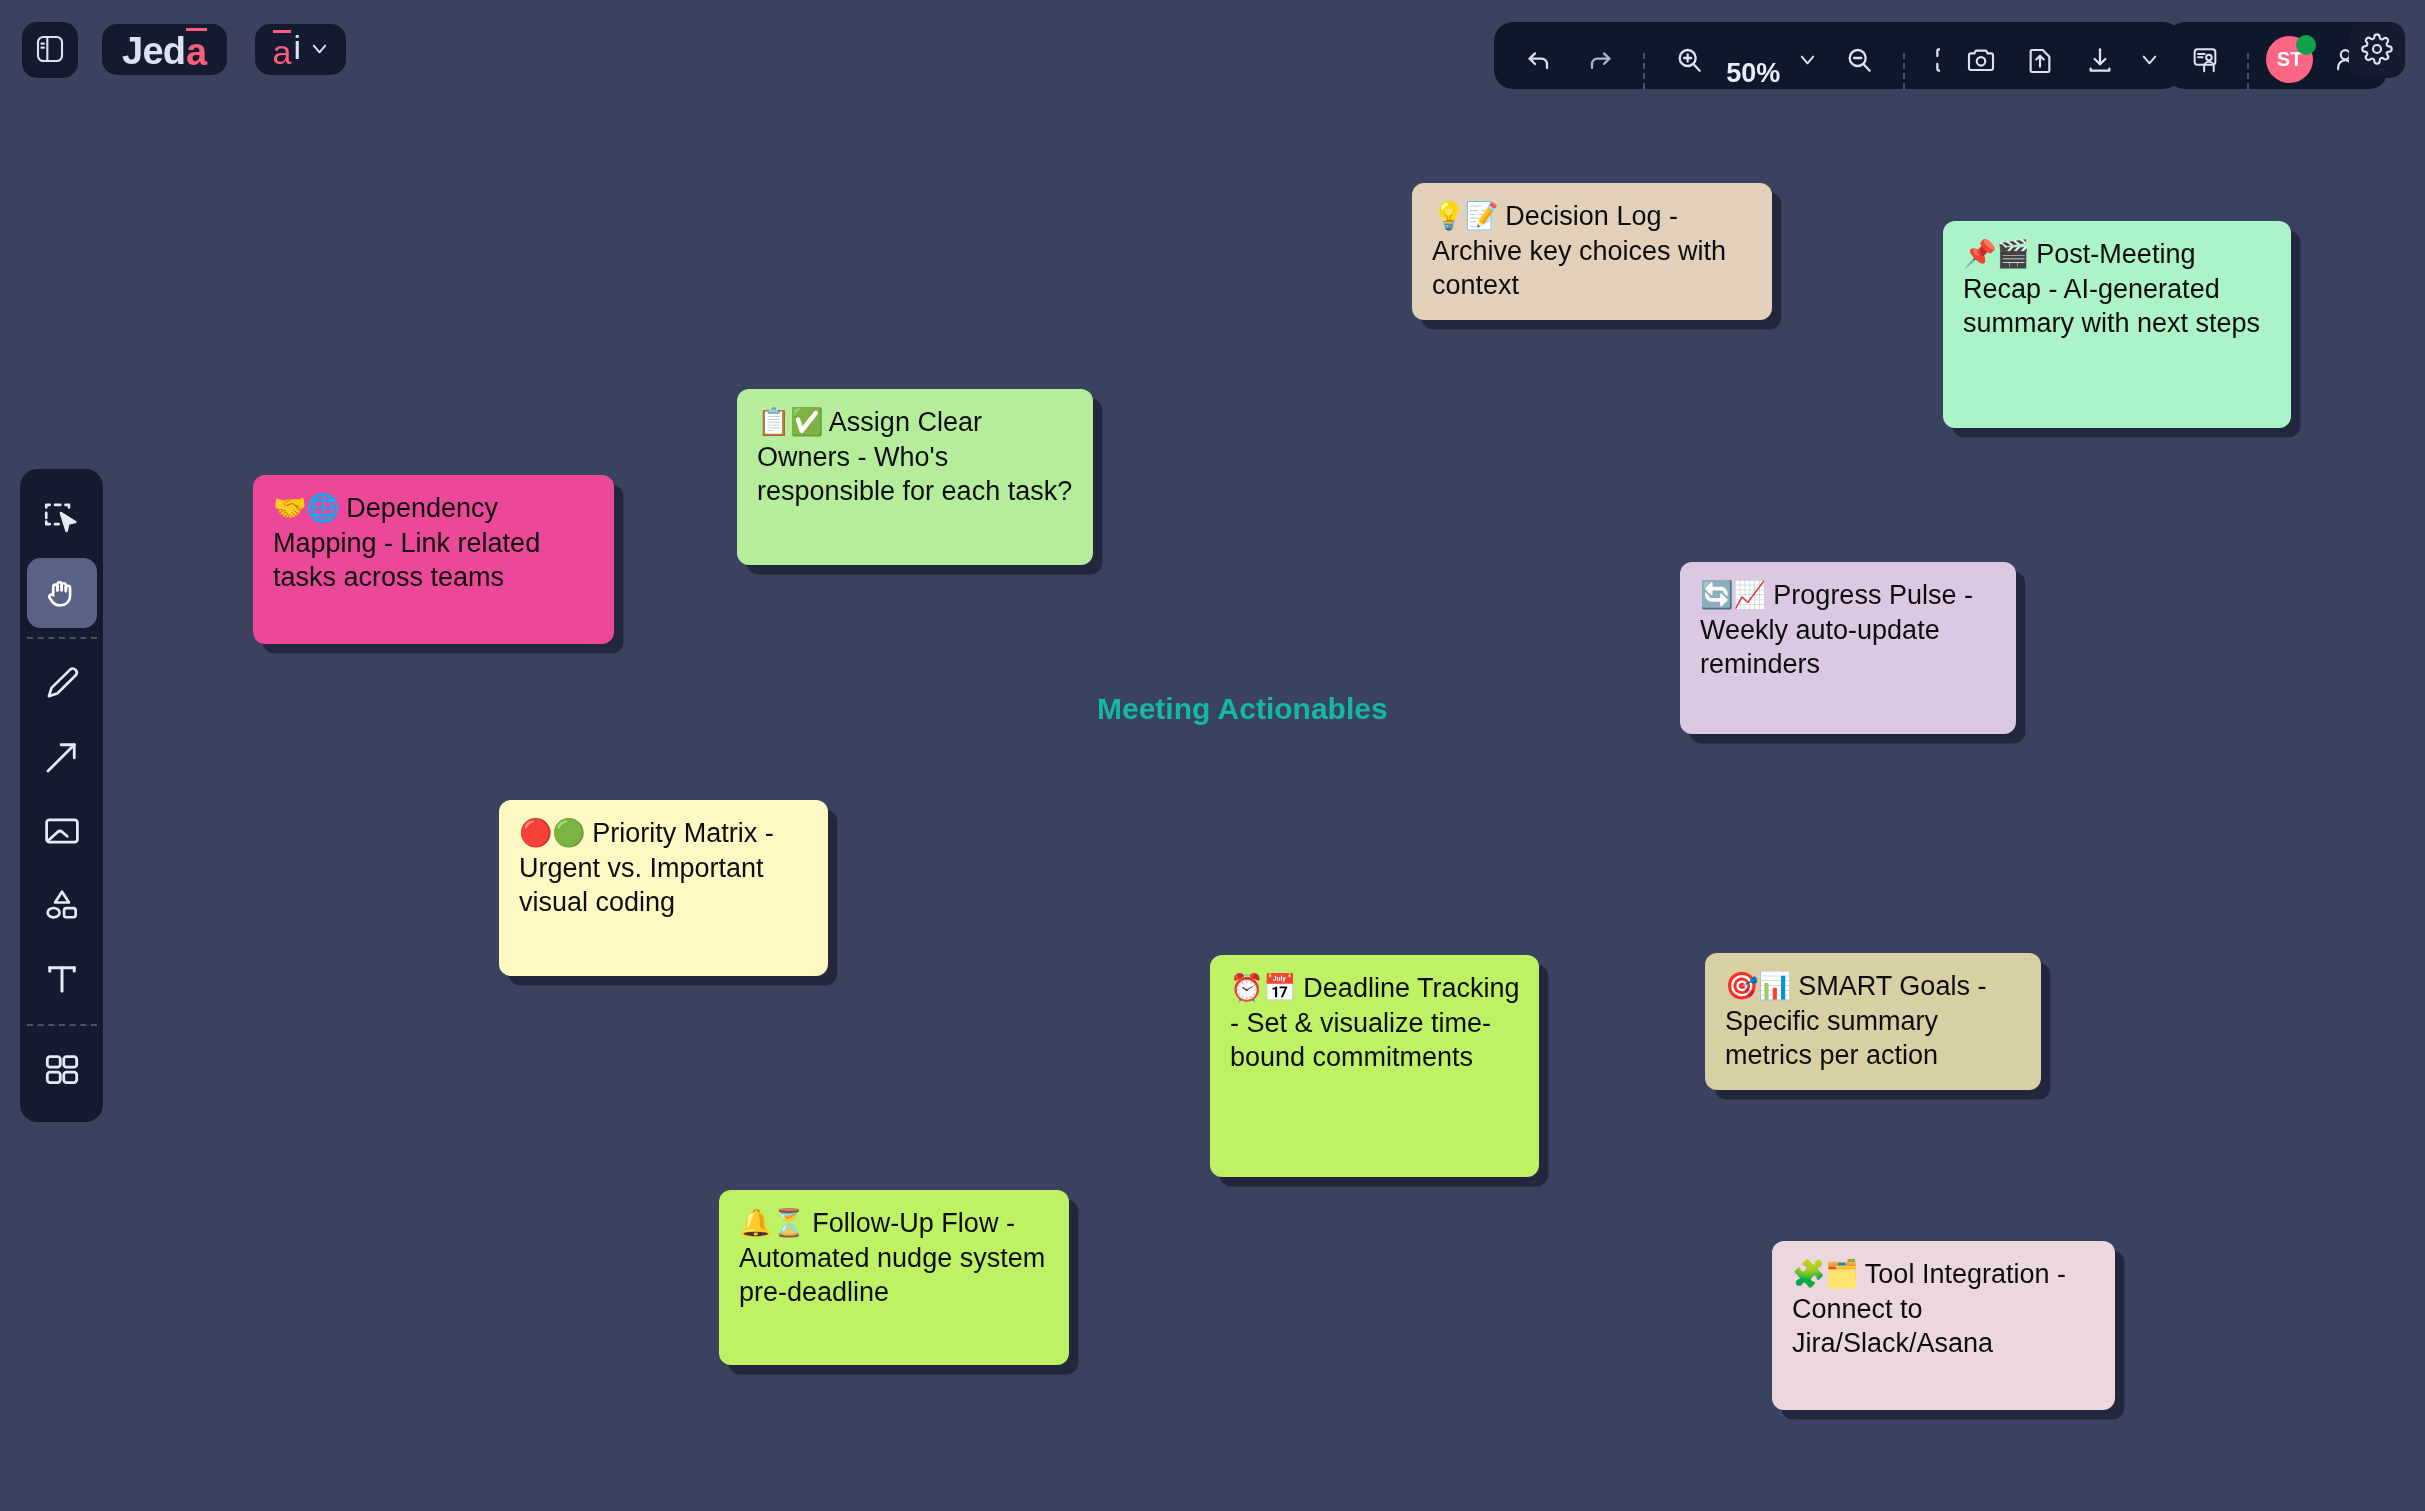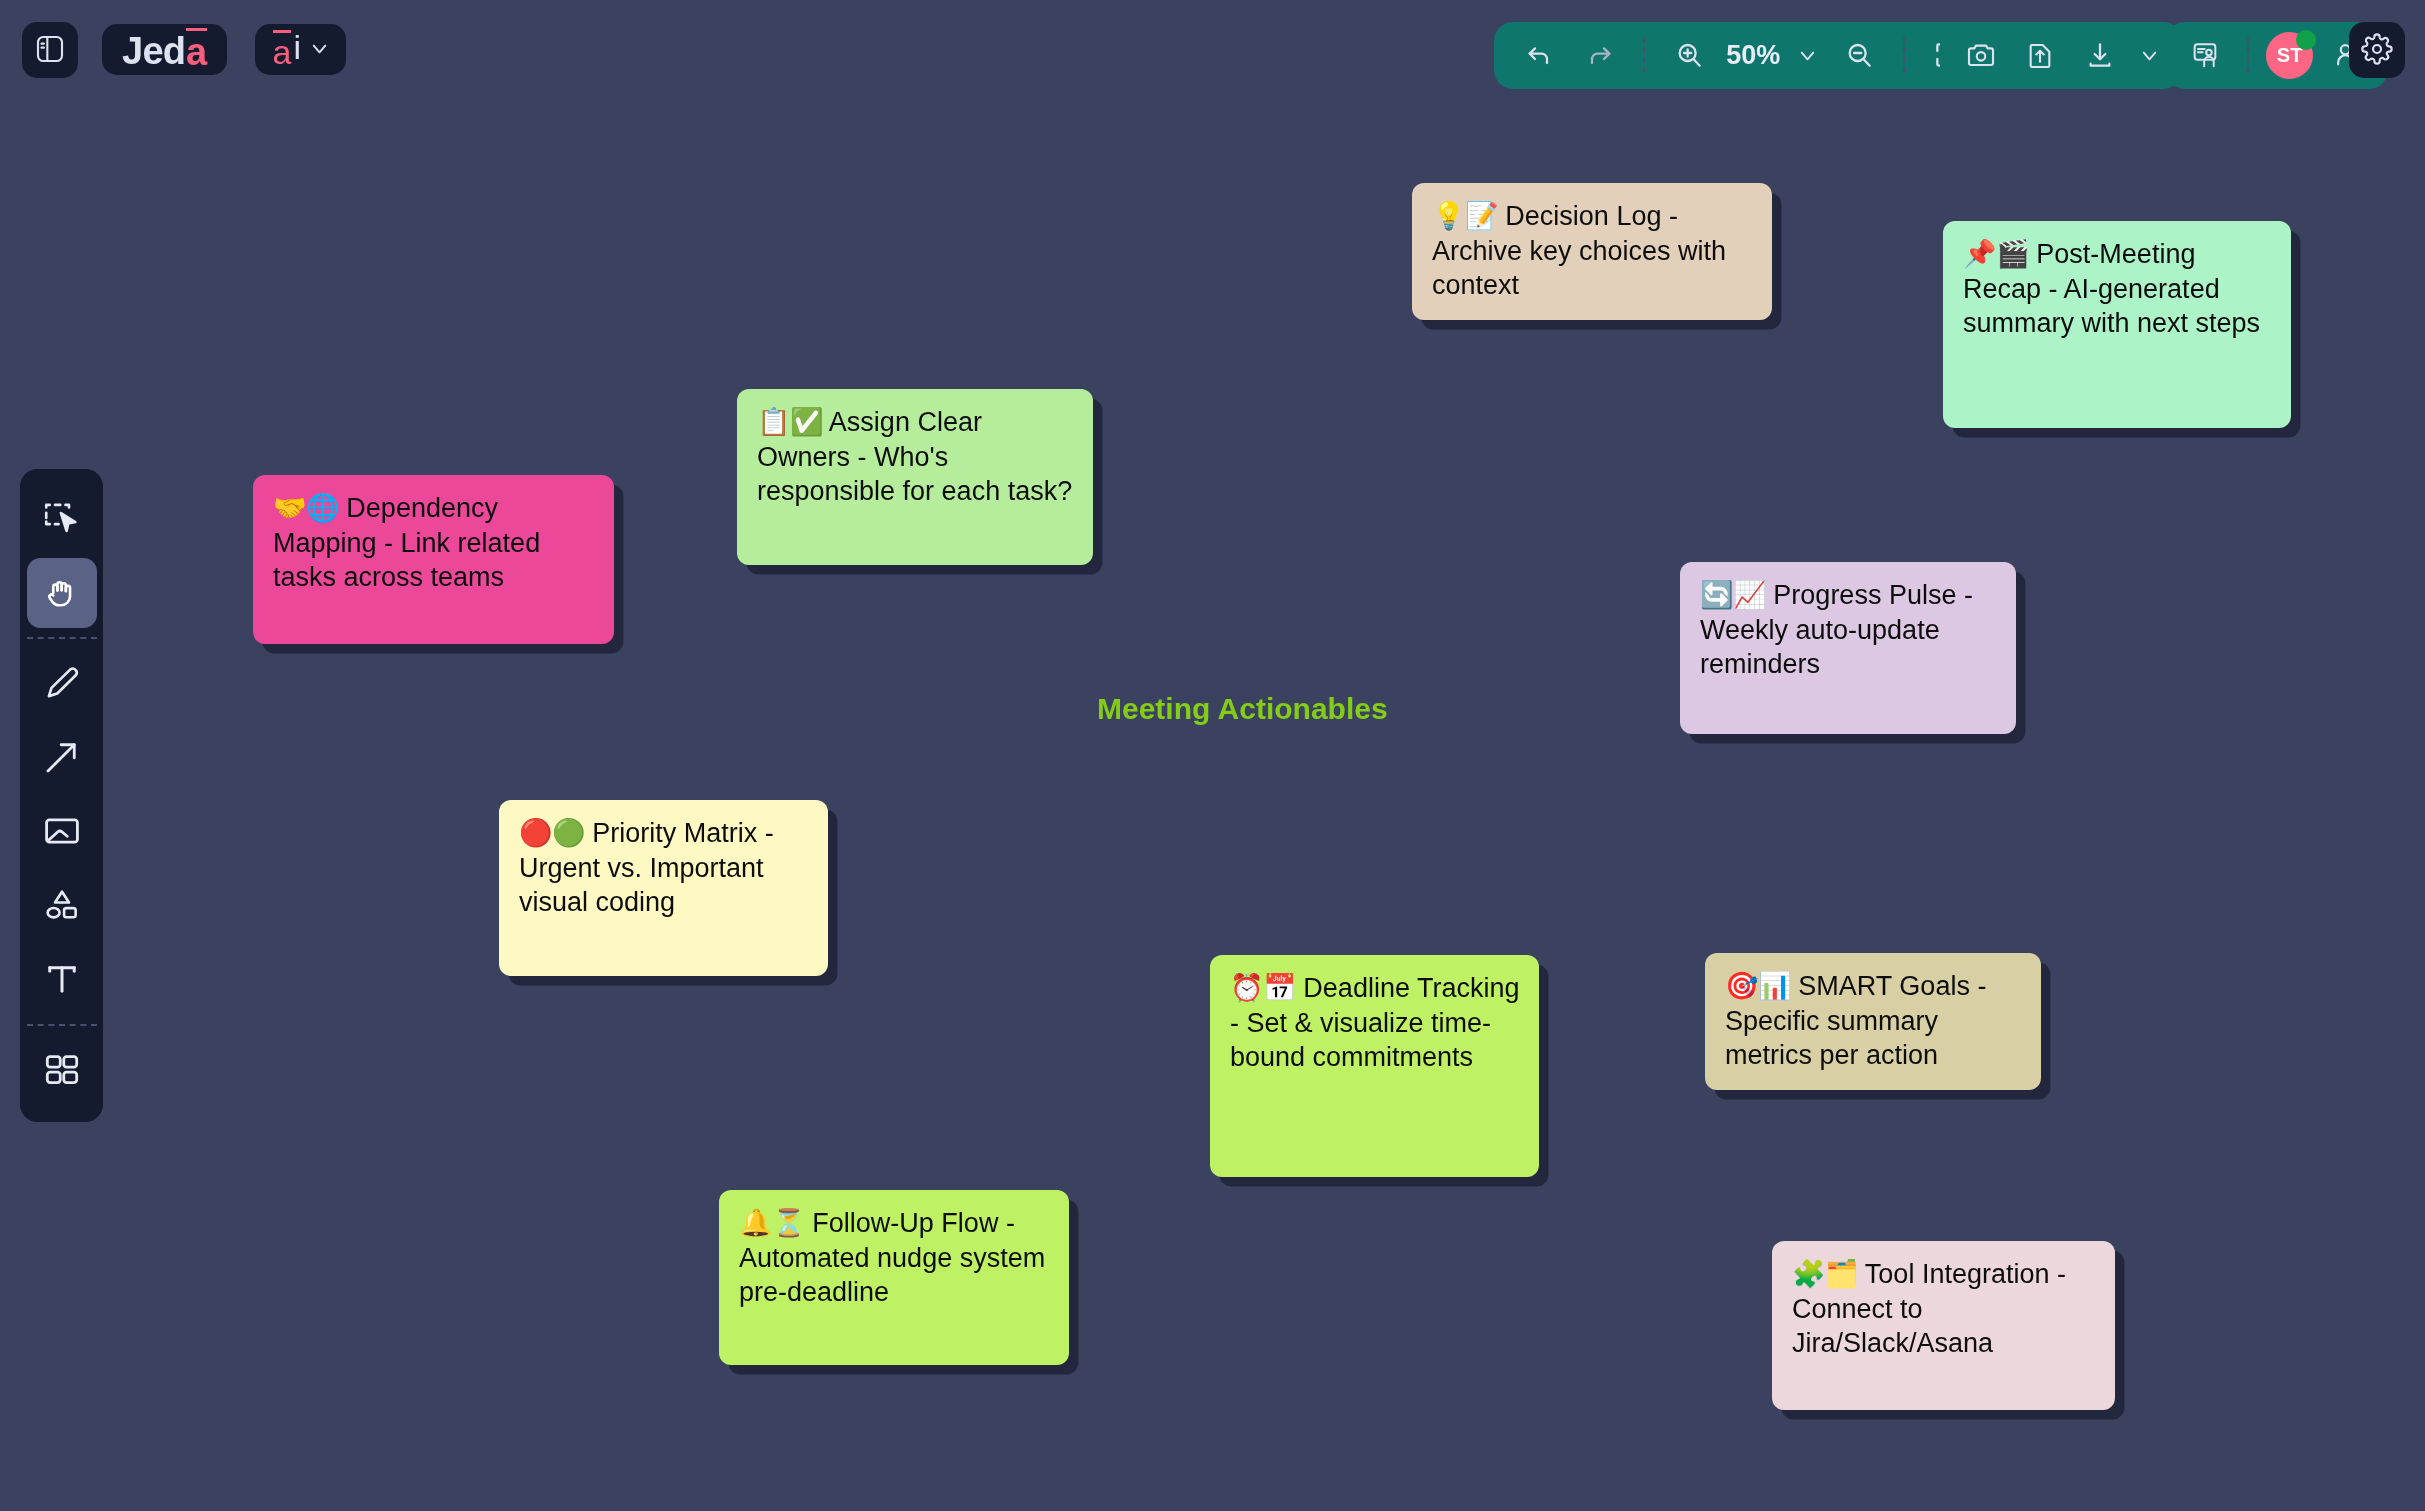--- a/index.html
+++ b/index.html
@@ -22,24 +22,24 @@
   
   .topbar {
     position: absolute;
     top: 0; left: 0;
     width: 2426px;
     height: 114px;
     z-index: 40;
   }
 
   .pill {
-    background: #0f766e;
+    background: #0f172a;
     border-radius: 19px;
     display: flex;
-    align-items: center;
+    align-items: flex-end;
     height: 67px;
   }
 
   .icon-btn {
     display: flex;
     align-items: center;
     justify-content: center;
     width: 58px;
     height: 58px;
     border-radius: 13.4px;
@@ -250,21 +250,21 @@
   }
   .note .emo { letter-spacing: -0.7px; }
 
   
   #board-title {
     position: absolute;
     left: 1097px;
     top: 692px;
     font-size: 30px;
     font-weight: 700;
-    color: #84cc16;
+    color: #14b8a6;
     white-space: nowrap;
   }
 </style>
 </head>
 <body>
 
 <div id="canvas">
 
   <div class="topbar">
 

